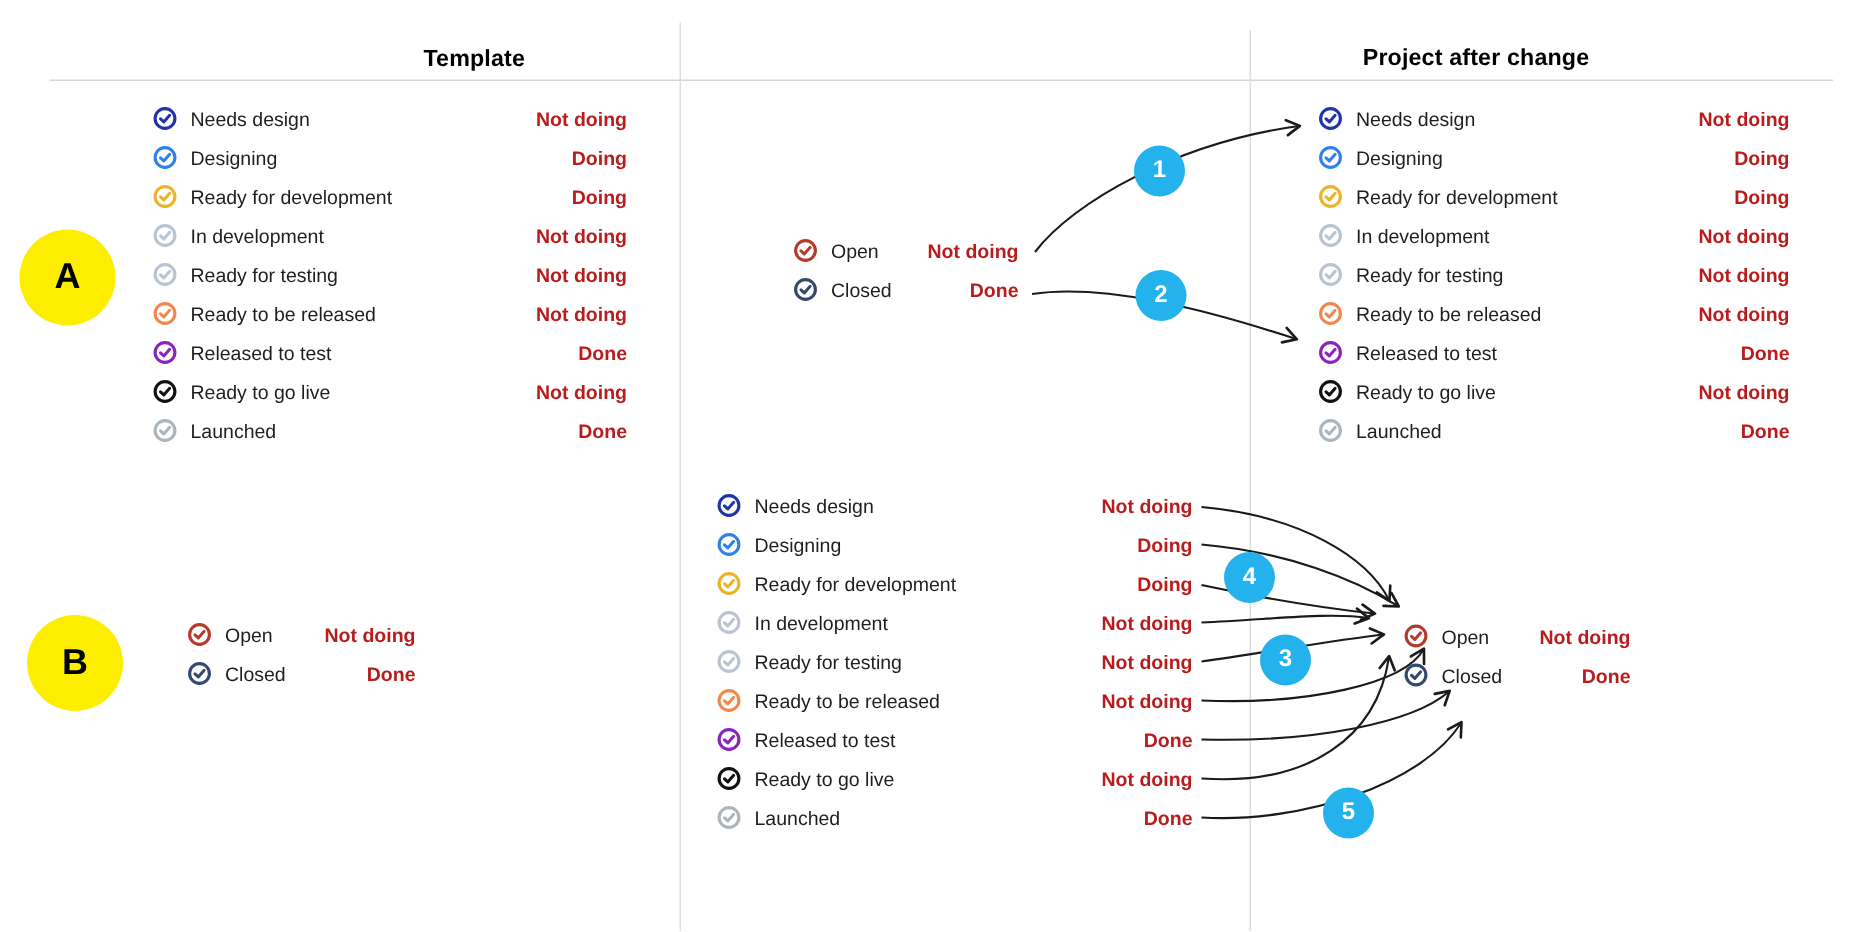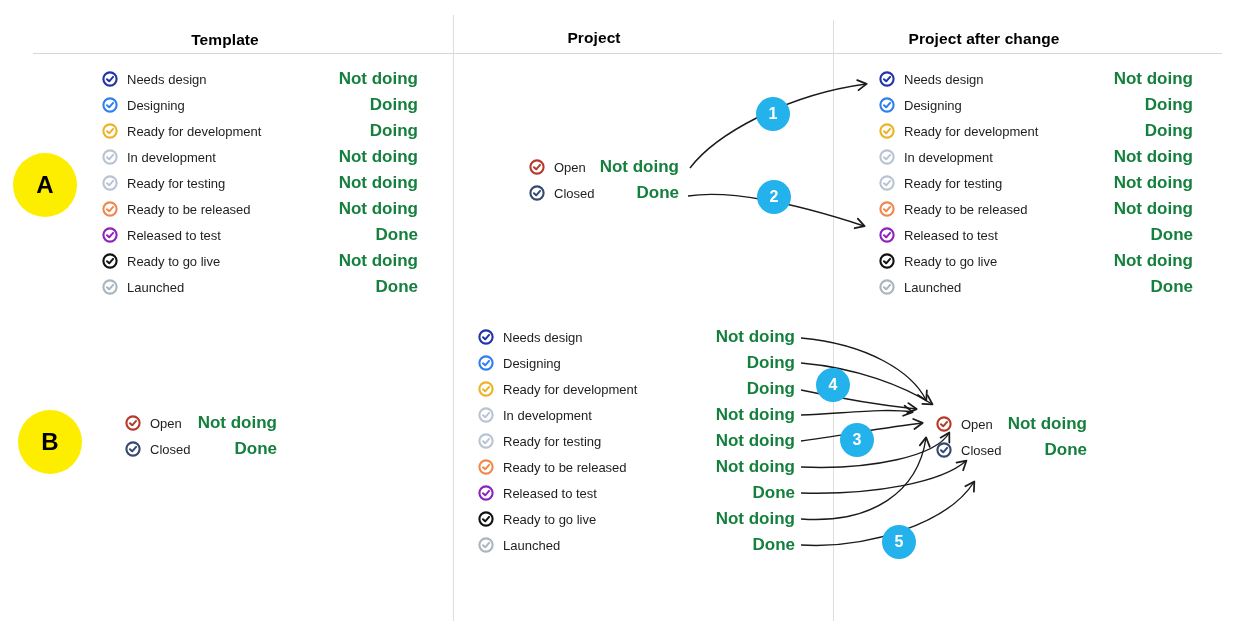--- a/index.html
+++ b/index.html
@@ -9,30 +9,30 @@
   }
   .rule{position:absolute;background:#d6d6d6;}
   .h-rule{left:33px;top:53px;width:1189px;height:1px;}
   .v-rule-l{left:453px;top:15px;width:1px;height:606px;background:#dedede;}
   .v-rule-r{left:833px;top:20px;width:1px;height:601px;background:#dedede;}
 
   .col-header{
     position:absolute;width:250px;text-align:center;
     font-size:15.5px;font-weight:bold;color:#000;letter-spacing:.1px;
   }
-  .hdr-template{left:100px;top:31px;}
+  .hdr-template{left:100px;top:31px;text-align:right;}
   .hdr-project{left:469px;top:29px;}
   .hdr-after{left:859px;top:30px;}
 
   .status-list{position:absolute;}
   .row{display:flex;align-items:center;height:26px;}
   .icon{width:16px;height:16px;flex:0 0 16px;display:inline-flex;}
   .icon svg{display:block;}
   .lbl{margin-left:9px;font-size:13px;color:#1e1e1e;white-space:nowrap;}
-  .val{margin-left:auto;font-size:17px;font-weight:bold;color:#15803d;white-space:nowrap;}
+  .val{margin-left:auto;font-size:13px;font-weight:bold;color:#b91c1c;white-space:nowrap;}
 
   .list-template{left:102px;top:66px;width:316px;}
   .list-after{left:879px;top:66px;width:314px;}
   .pair-project-a{left:529px;top:154px;width:150px;}
   .list-project-b{left:478px;top:324px;width:317px;}
   .pair-b-left{left:125px;top:410px;width:152px;}
   .pair-b-right{left:936px;top:411px;width:151px;}
 
   .arrow-layer{position:absolute;left:0;top:0;z-index:2;pointer-events:none;}
 
@@ -58,21 +58,20 @@
 </head>
 <body>
 
 <div class="canvas">
 
   <div class="rule h-rule"></div>
   <div class="rule v-rule-l"></div>
   <div class="rule v-rule-r"></div>
 
   <div class="col-header hdr-template">Template</div>
-  <div class="col-header hdr-project">Project</div>
   <div class="col-header hdr-after">Project after change</div>
 
   <svg class="arrow-layer" width="1249" height="621" viewBox="0 0 1249 621">
     <defs>
       <marker id="ah" viewBox="0 0 10 10" refX="7.5" refY="5" markerWidth="9" markerHeight="9" orient="auto-start-reverse">
         <path d="M1 1 L8 5 L1 9" fill="none" stroke="#1a1a1a" stroke-width="1.4" stroke-linecap="round" stroke-linejoin="round"></path>
       </marker>
     </defs>
     <g fill="none" stroke="#1a1a1a" stroke-width="1.4">
       <path d="M 690 168 C 715 135, 785 95, 866 84" marker-end="url(#ah)"></path>

